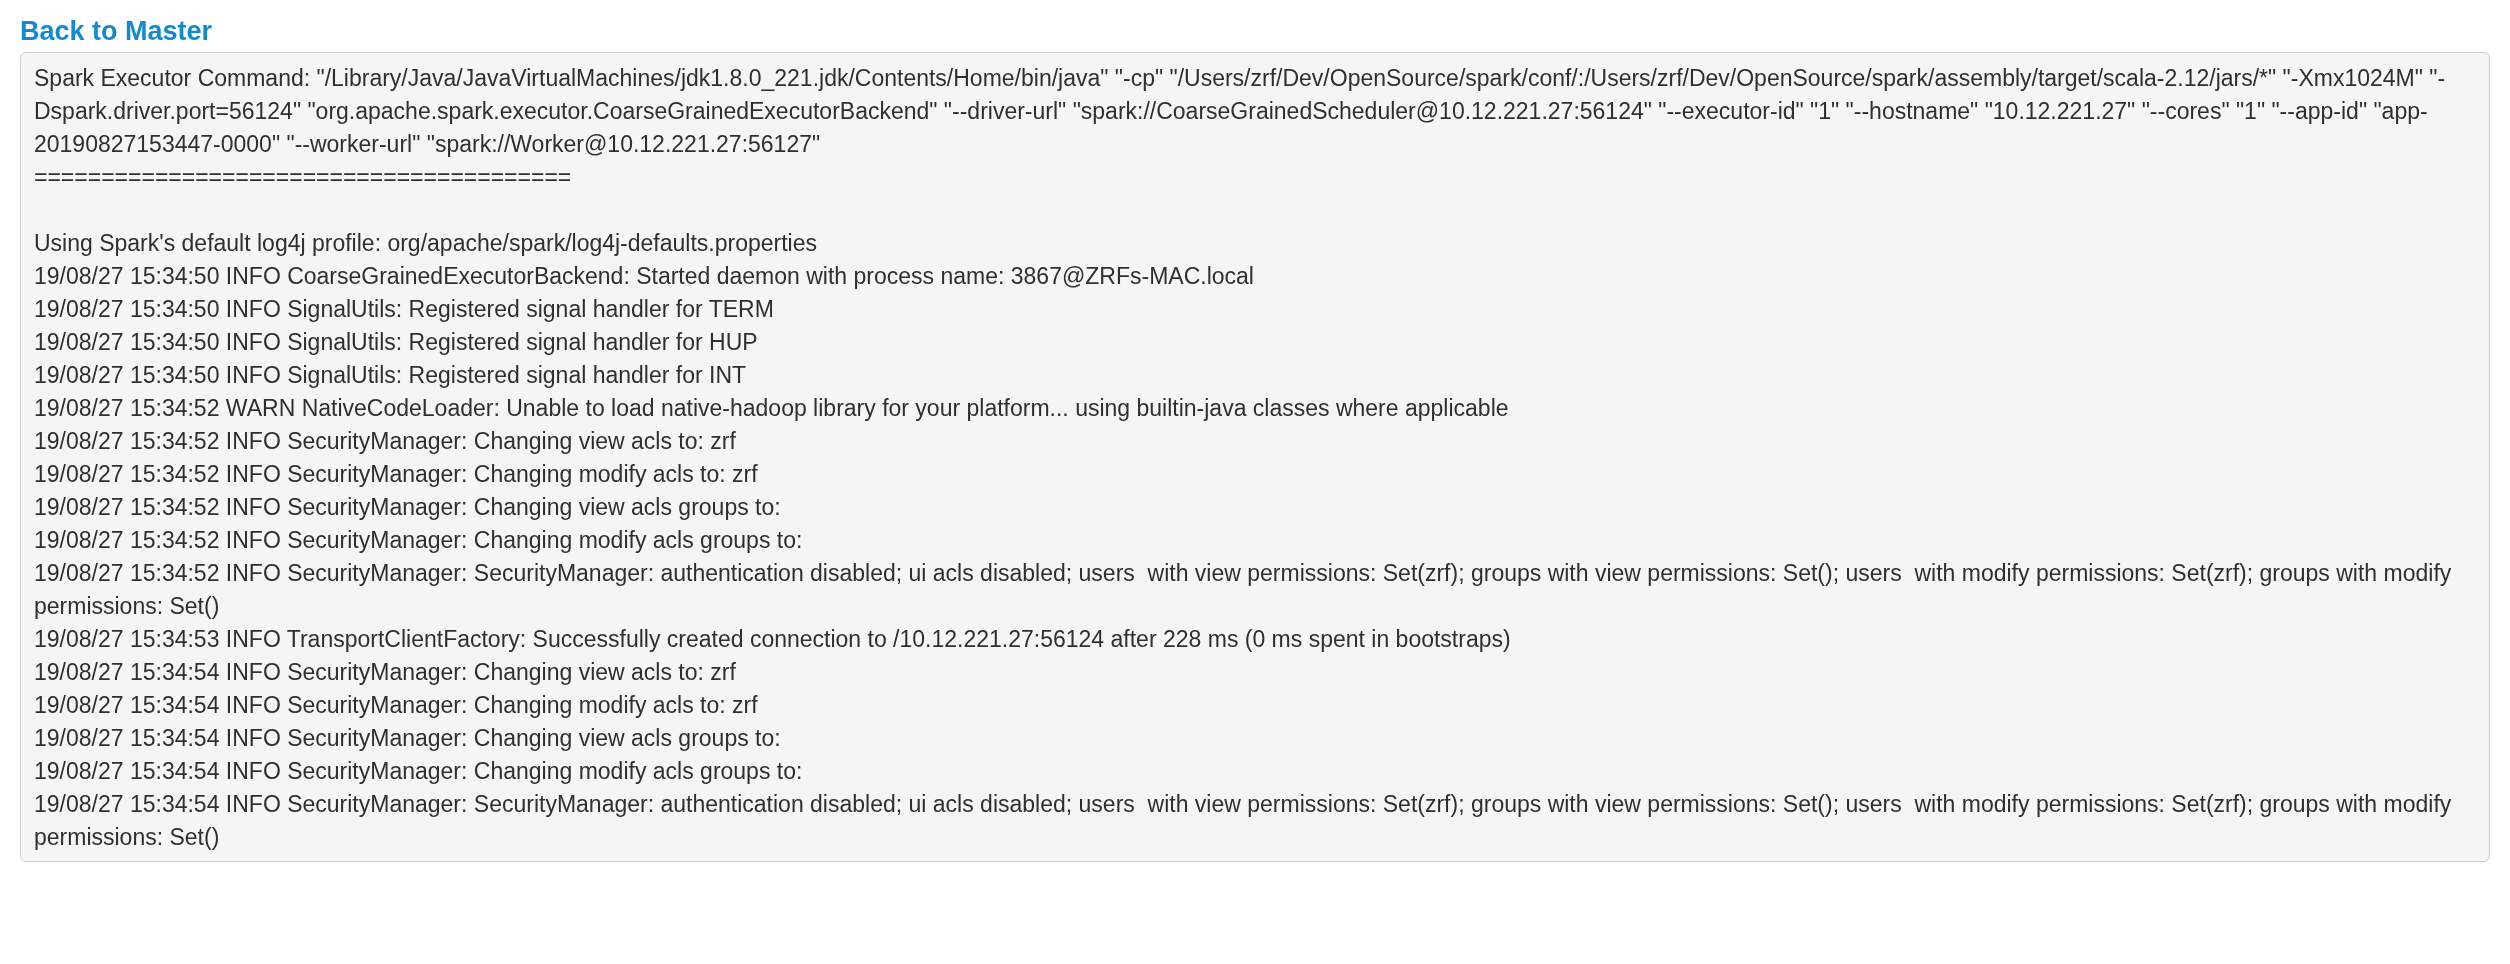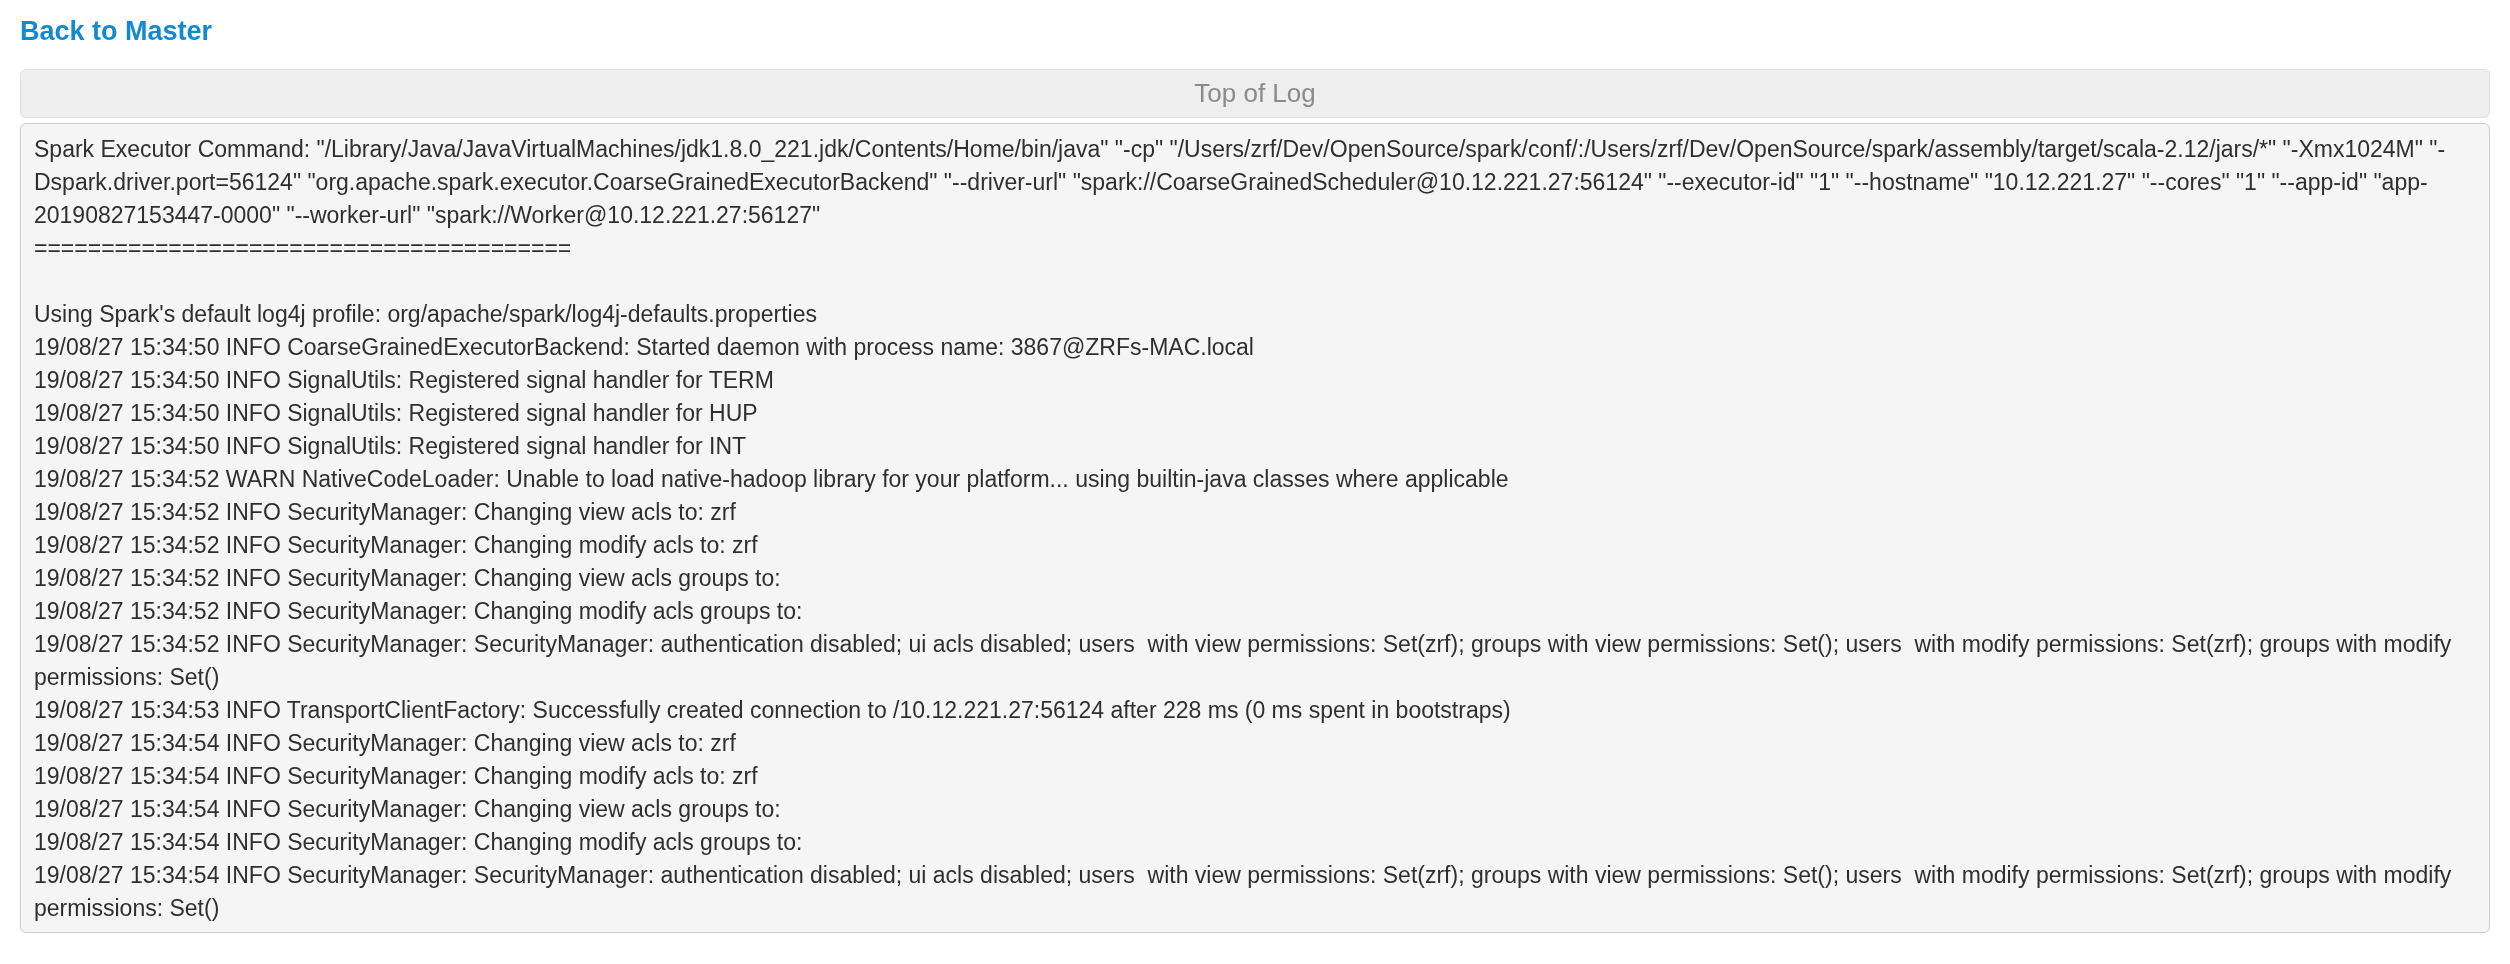--- a/index.html
+++ b/index.html
@@ -64,23 +64,20 @@
   }
 </style>
 </head>
 <body>
 
 <div class="page">
 
   <a class="back-link" href="#">Back to Master</a>
 
 
-  <div class="log-header">
-    <span>Top of Log</span>
-  </div>
 
   <div class="log-box">
     <pre>Spark Executor Command: "/Library/Java/JavaVirtualMachines/jdk1.8.0_221.jdk/Contents/Home/bin/java" "-cp" "/Users/zrf/Dev/OpenSource/spark/conf/:/Users/zrf/Dev/OpenSource/spark/assembly/target/scala-2.12/jars/*" "-Xmx1024M" "-Dspark.driver.port=56124" "org.apache.spark.executor.CoarseGrainedExecutorBackend" "--driver-url" "spark://CoarseGrainedScheduler@10.12.221.27:56124" "--executor-id" "1" "--hostname" "10.12.221.27" "--cores" "1" "--app-id" "app-20190827153447-0000" "--worker-url" "spark://Worker@10.12.221.27:56127"
 ========================================
 
 Using Spark's default log4j profile: org/apache/spark/log4j-defaults.properties
 19/08/27 15:34:50 INFO CoarseGrainedExecutorBackend: Started daemon with process name: 3867@ZRFs-MAC.local
 19/08/27 15:34:50 INFO SignalUtils: Registered signal handler for TERM
 19/08/27 15:34:50 INFO SignalUtils: Registered signal handler for HUP
 19/08/27 15:34:50 INFO SignalUtils: Registered signal handler for INT

